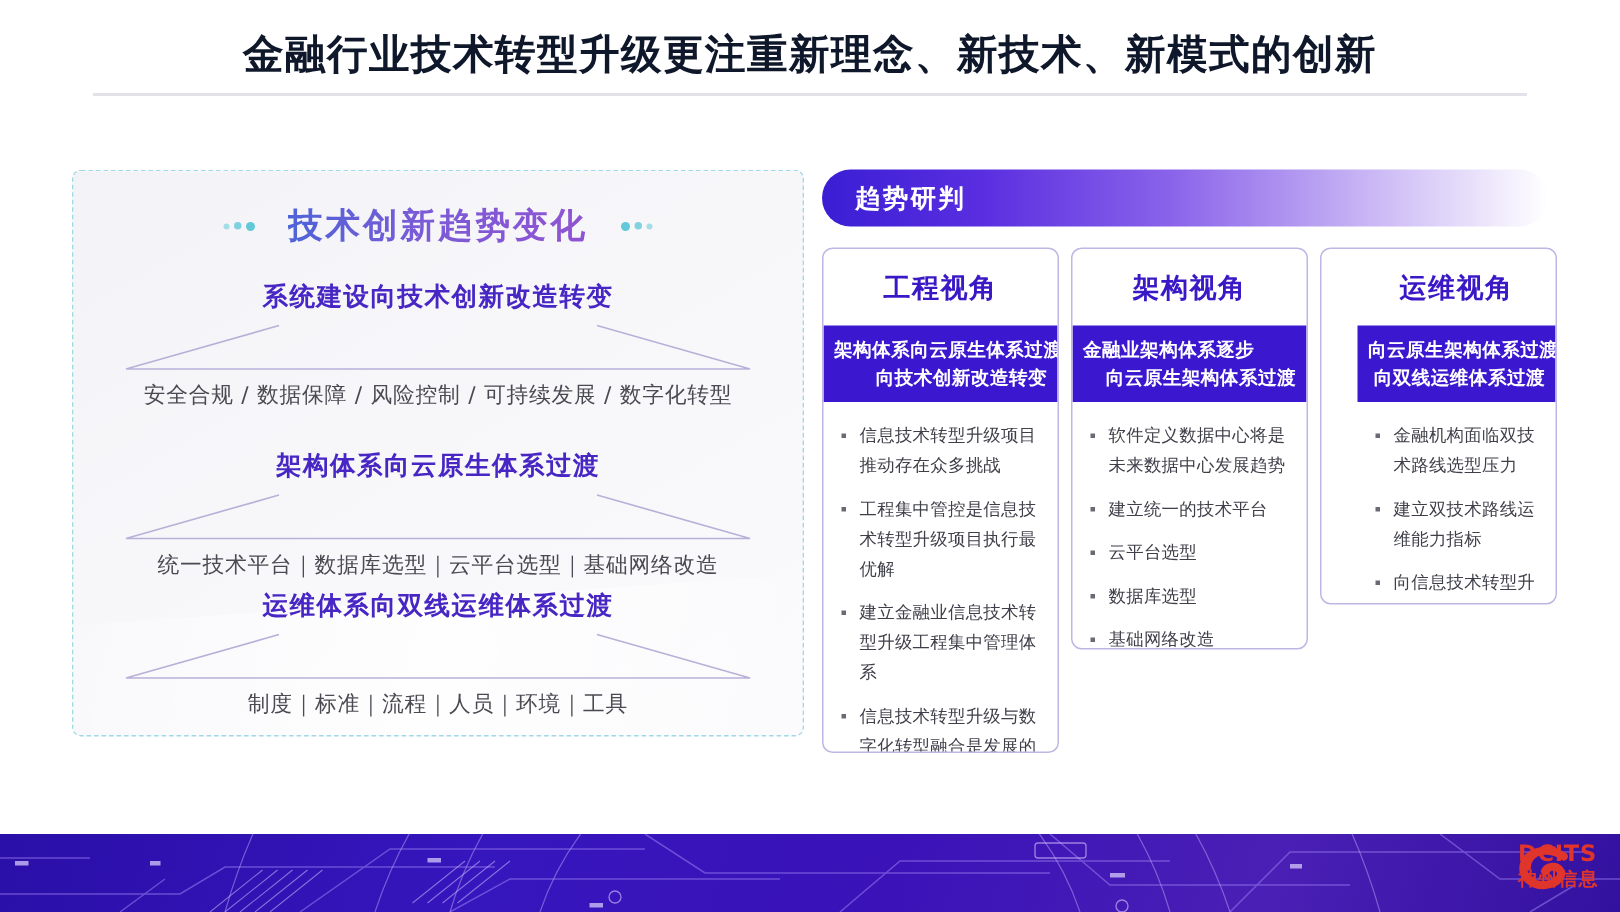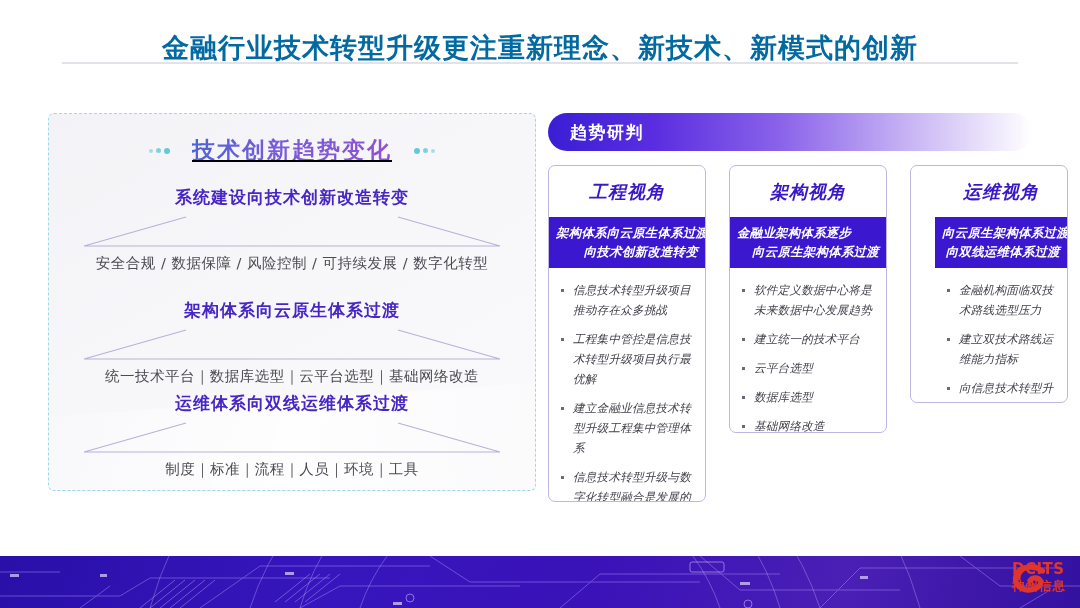--- a/index.html
+++ b/index.html
@@ -6,26 +6,26 @@
   html, body { width:1080px; height:608px; }
   body {
     font-family:"DejaVu Sans", "Liberation Sans", sans-serif;
     background:#ffffff;
     position:relative;
     overflow:hidden;
   }
 
   
   .slide-title {
-    position:absolute; top:30px; left:0; width:1080px;
+    position:absolute; top:18px; left:0; width:1080px;
     text-align:center;
     font-size:27px;
     font-weight:bold;
     letter-spacing:1px;
-    color:#0369a1;
+    color:#0f172a;
     white-space:nowrap;
   }
   .title-rule {
     position:absolute; top:62px; left:62px; width:956px; height:2px;
     background:#e2e2e8;
   }
 
   
   .left-panel {
     position:absolute;
@@ -37,21 +37,21 @@
   }
   .lp-sheen {
     position:absolute; left:-10%; bottom:-40px; width:120%; height:130px;
     background:linear-gradient(105deg, rgba(255,255,255,0) 0%, rgba(255,255,255,.85) 50%, rgba(255,255,255,0) 100%);
     transform:rotate(-4deg);
     pointer-events:none;
   }
 
   .lp-head {
     position:absolute; top:21px; left:0; width:100%;
-    display:flex; align-items:center; justify-content:center; gap:22px;text-decoration:underline;
+    display:flex; align-items:center; justify-content:center; gap:22px;
   }
   .dots { display:flex; align-items:center; gap:3px; }
   .dots i { display:block; border-radius:50%; background:#63c8d8; }
   .dots i:nth-child(1){ width:4px;height:4px; opacity:.55; }
   .dots i:nth-child(2){ width:5px;height:5px; opacity:.8; }
   .dots i:nth-child(3){ width:6px;height:6px; opacity:1; }
   .dots.rev i:nth-child(1){ width:6px;height:6px; opacity:1; }
   .dots.rev i:nth-child(3){ width:4px;height:4px; opacity:.55; }
 
   .lp-head-text {
@@ -88,21 +88,21 @@
     width:484px; height:38px;
     border-radius:19px;
     background:linear-gradient(90deg,#3a1ed4 0%,#5a2ee0 22%,#8a63ea 48%,#c6b2f4 74%,#ffffff 100%);
     display:flex; align-items:center;
   }
   .trend-bar-text {
     color:#ffffff; font-size:17px; font-weight:bold;
     letter-spacing:1.5px; margin-left:22px; white-space:nowrap;
   }
 
-  .cards { position:absolute; top:52px; left:0; display:flex; gap:23px;font-style:italic; }
+  .cards { position:absolute; top:52px; left:0; display:flex; gap:8px; }
   .card {
     width:158px;
     background:#ffffff;
     border:1.2px solid #bfb6e4;
     border-radius:7px;
     overflow:hidden;
     position:relative;
   }
   .card-1 { height:337px; }
   .card-2 { height:268px; }

